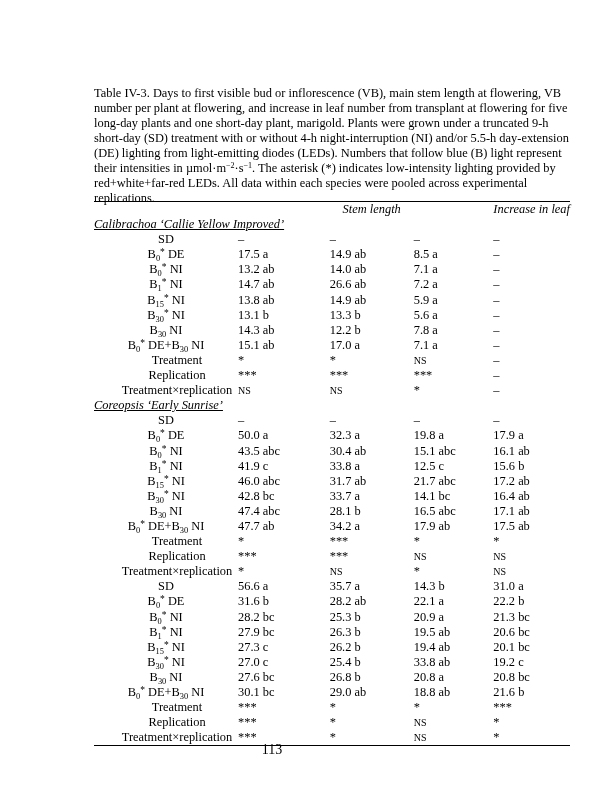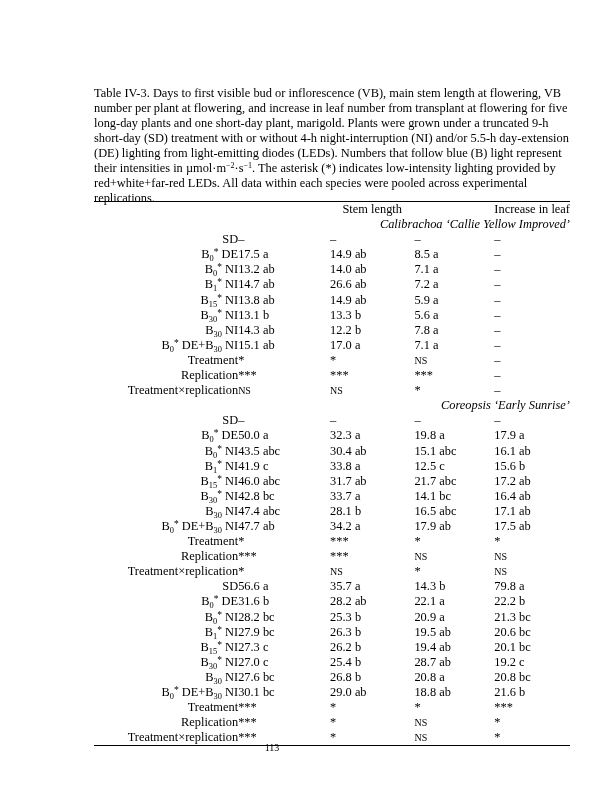--- a/index.html
+++ b/index.html
@@ -61,31 +61,32 @@
   col.c4 { width: 52px; }
 
   .hdr-cell {
     text-align: center;
     vertical-align: bottom;
   }
   .hdr-left {
     text-align: left;
     vertical-align: bottom;
   }
-  tr.rule-top td { border-top: 1.1px solid #000; }
+  tr.rule-top td { border-top: 1.1px solid #000; font-style: italic; }
   tr.rule-under td { border-bottom: 1.1px solid #000; }
   tr.rule-bottom td { border-bottom: 1.1px solid #000; }
 
   .species td {
-    text-align: right;
+    text-align: left;
     font-style: italic;
     padding-top: 1px;
+    text-decoration: underline;
   }
   .lbl {
-    text-align: right;
+    text-align: center;
     white-space: nowrap;
   }
   .lbl sub {
     font-size: 8.4px;
     vertical-align: -3px;
     line-height: 0;
   }
   .lbl sup {
     font-size: 9.5px;
     vertical-align: 3.5px;
@@ -100,21 +101,21 @@
   .val.ns {
     font-size: 10px;
   }
   .val.dash { font-size: 12.4px; }
   .pageno {
     position: absolute;
     left: 0;
     top: 726px;
     width: 496px;
     text-align: center;
-    font-size: 10px;
+    font-size: 14px;
   }
 </style>
 </head>
 <body>
 
 <div class="page">
 
   <div class="caption">
     <span>Table IV-3. Days to first visible bud or inflorescence (VB), main stem length at flowering, VB number per plant at flowering, and increase in leaf number from transplant at flowering for five long-day plants and one short-day plant, marigold. Plants were grown under a truncated 9-h short-day (SD) treatment with or without 4-h night-interruption (NI) and/or 5.5-h day-extension (DE) lighting from light-emitting diodes (LEDs). Numbers that follow blue (B) light represent their intensities in µmol·m</span><sup>−2</sup><span>·s</span><sup>−1</sup><span>. The asterisk (*) indicates low-intensity lighting provided by red+white+far-red LEDs. All data within each species were pooled across experimental replications.</span>
   </div>
@@ -293,21 +294,21 @@
           <td class="val">*</td>
           <td class="val ns">NS</td>
           <td class="val">*</td>
           <td class="val ns">NS</td>
         </tr>
         <tr>
           <td class="lbl">SD</td>
           <td class="val">56.6 a</td>
           <td class="val">35.7 a</td>
           <td class="val">14.3 b</td>
-          <td class="val">79.8 a</td>
+          <td class="val">31.0 a</td>
         </tr>
         <tr>
           <td class="lbl">B<sub>0</sub><sup>*</sup> DE</td>
           <td class="val">31.6 b</td>
           <td class="val">28.2 ab</td>
           <td class="val">22.1 a</td>
           <td class="val">22.2 b</td>
         </tr>
         <tr>
           <td class="lbl">B<sub>0</sub><sup>*</sup> NI</td>
@@ -327,21 +328,21 @@
           <td class="lbl">B<sub>15</sub><sup>*</sup> NI</td>
           <td class="val">27.3 c</td>
           <td class="val">26.2 b</td>
           <td class="val">19.4 ab</td>
           <td class="val">20.1 bc</td>
         </tr>
         <tr>
           <td class="lbl">B<sub>30</sub><sup>*</sup> NI</td>
           <td class="val">27.0 c</td>
           <td class="val">25.4 b</td>
-          <td class="val">28.7 ab</td>
+          <td class="val">33.8 ab</td>
           <td class="val">19.2 c</td>
         </tr>
         <tr>
           <td class="lbl">B<sub>30</sub> NI</td>
           <td class="val">27.6 bc</td>
           <td class="val">26.8 b</td>
           <td class="val">20.8 a</td>
           <td class="val">20.8 bc</td>
         </tr>
         <tr>

